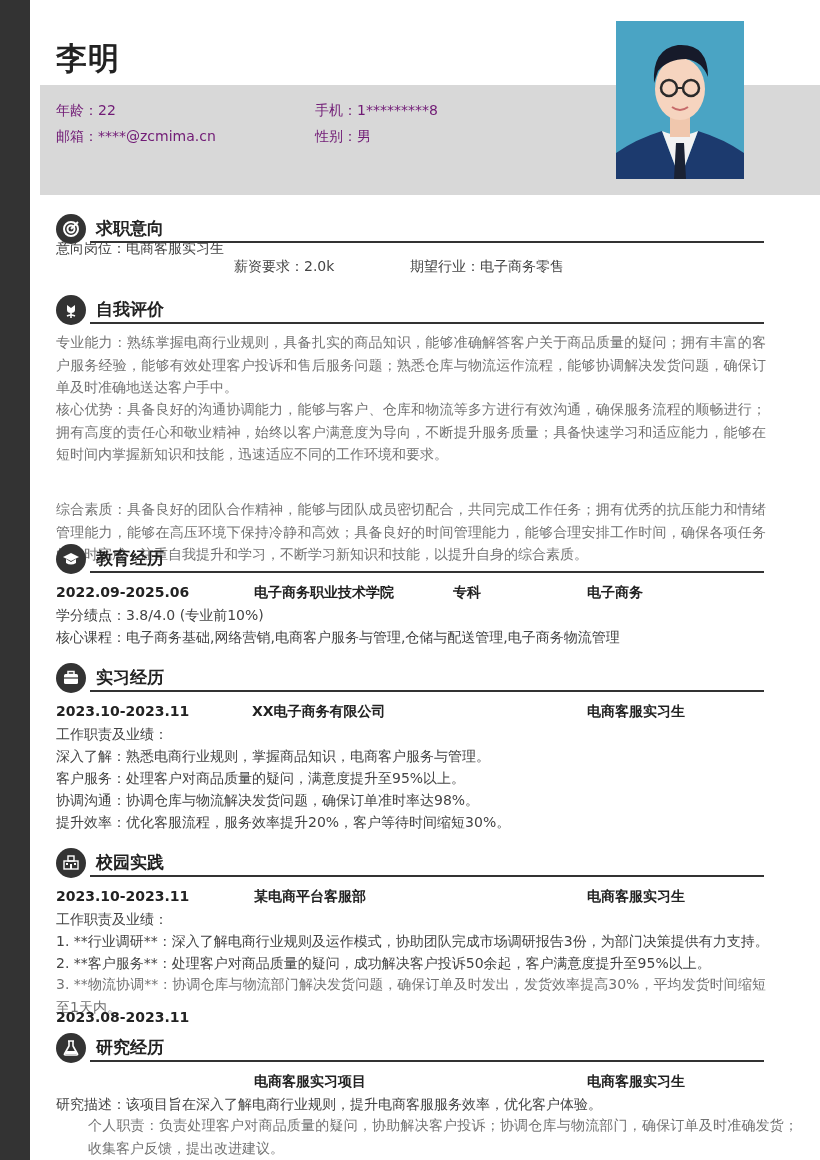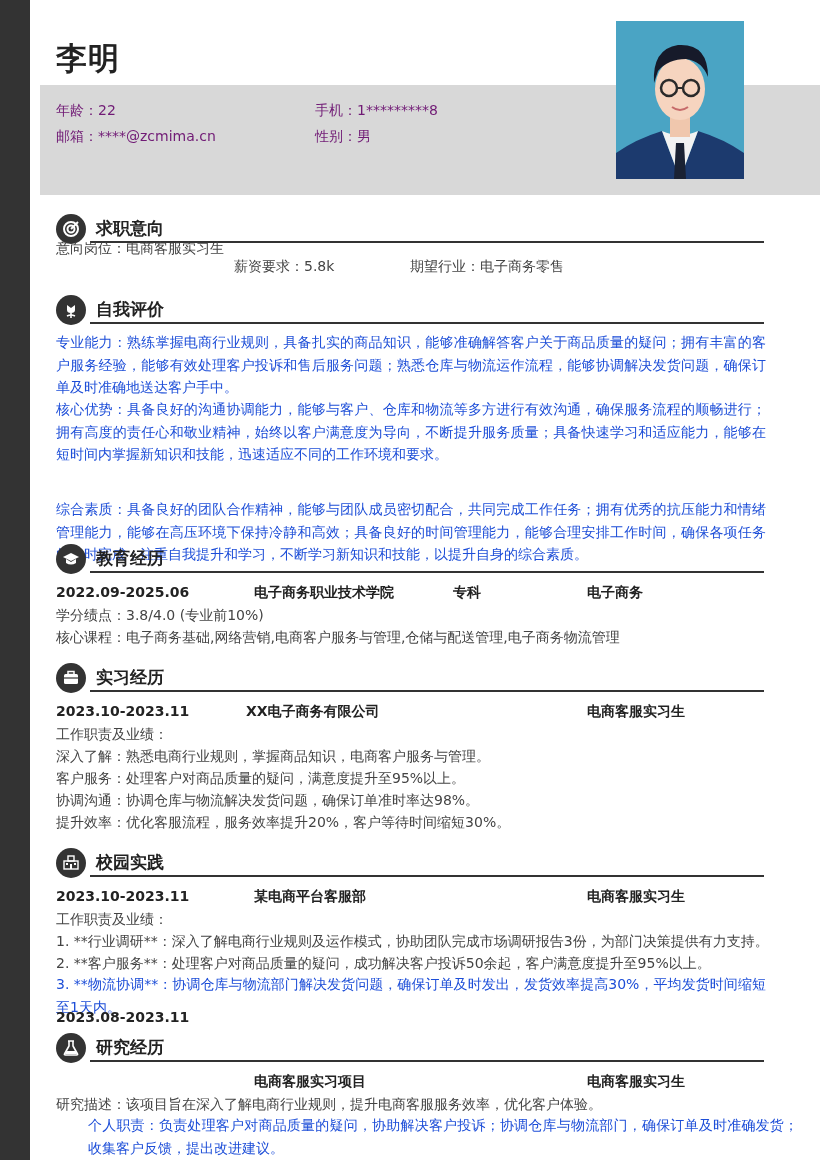--- a/index.html
+++ b/index.html
@@ -14,21 +14,21 @@
   .info-item .lbl, .info-item .val { display: inline; }
 
   .photo { position: absolute; left: 616px; top: 21px; width: 128px; height: 158px; background: #4aa4c4; overflow: hidden; }
 
   .section-head { position: absolute; left: 56px; width: 708px; height: 30px; }
   .section-head .icon-circle { position: absolute; left: 0; top: 0; width: 30px; height: 30px; border-radius: 50%; background: #333333; display: flex; align-items: center; justify-content: center; }
   .section-head .title { position: absolute; left: 40px; top: 3px; font-size: 17px; font-weight: bold; color: #222222; }
   .section-head .rule { position: absolute; left: 34px; right: 0; top: 27px; height: 1.5px; background: #333333; }
 
   .text-line { position: absolute; left: 56px; font-size: 14px; color: #444444; white-space: nowrap; }
-  .para { position: absolute; left: 56px; width: 710px; font-size: 14px; line-height: 22.5px; color: #1d4ed8; text-align: justify; }
+  .para { position: absolute; left: 56px; width: 710px; font-size: 14px; line-height: 22.5px; color: #737373; text-align: justify; }
 
   .row-bold { position: absolute; font-size: 14px; font-weight: bold; color: #222222; white-space: nowrap; }
 </style>
 </head>
 <body>
 
 <div class="side-bar"></div>
 
 <div class="info-band"></div>
 <div class="header-name">李明</div>
@@ -76,21 +76,21 @@
     <svg width="18" height="18" viewBox="0 0 18 18">
         <circle cx="9" cy="9" r="7" fill="none" stroke="#fff" stroke-width="2"></circle>
         <circle cx="9" cy="9" r="3.5" fill="none" stroke="#fff" stroke-width="2"></circle>
         <line x1="9" y1="9" x2="16" y2="2" stroke="#fff" stroke-width="2"></line>
       </svg>
   </div>
   <div class="title">求职意向</div>
   <div class="rule"></div>
 </div>
 <div class="text-line" style="top:240px;">意向岗位：电商客服实习生</div>
-<div class="text-line" style="left:234px; top:258px;">薪资要求：5.8k</div>
+<div class="text-line" style="left:234px; top:258px;">薪资要求：2.0k</div>
 <div class="text-line" style="left:410px; top:258px;">期望行业：电子商务零售</div>
 
 <div class="section-head" style="top:295px;">
   <div class="icon-circle">
     <svg width="18" height="18" viewBox="0 0 18 18">
         <path d="M5 4 L9 7 L13 4 L13 9 Q13 12 9 12 Q5 12 5 9 Z" fill="#fff"></path>
         <line x1="9" y1="12" x2="9" y2="17" stroke="#fff" stroke-width="1.6"></line>
         <path d="M5 15 Q9 13 13 15" fill="none" stroke="#fff" stroke-width="1.5"></path>
       </svg>
   </div>
@@ -123,21 +123,21 @@
     <svg width="18" height="18" viewBox="0 0 18 18">
         <rect x="6" y="2.5" width="6" height="3" fill="none" stroke="#fff" stroke-width="1.5"></rect>
         <rect x="2" y="5" width="14" height="10" rx="1.5" fill="#fff"></rect>
         <line x1="2" y1="9" x2="16" y2="9" stroke="#333" stroke-width="1.2"></line>
       </svg>
   </div>
   <div class="title">实习经历</div>
   <div class="rule"></div>
 </div>
 <div class="row-bold" style="left:56px; top:703px;">2023.10-2023.11</div>
-<div class="row-bold" style="left:246px; top:703px;">XX电子商务有限公司</div>
+<div class="row-bold" style="left:252px; top:703px;">XX电子商务有限公司</div>
 <div class="row-bold" style="left:587px; top:703px;">电商客服实习生</div>
 <div class="text-line" style="top:726px;">工作职责及业绩：</div>
 <div class="text-line" style="top:748px;">深入了解：熟悉电商行业规则，掌握商品知识，电商客户服务与管理。</div>
 <div class="text-line" style="top:770px;">客户服务：处理客户对商品质量的疑问，满意度提升至95%以上。</div>
 <div class="text-line" style="top:792px;">协调沟通：协调仓库与物流解决发货问题，确保订单准时率达98%。</div>
 <div class="text-line" style="top:814px;">提升效率：优化客服流程，服务效率提升20%，客户等待时间缩短30%。</div>
 
 <div class="section-head" style="top:848px;">
   <div class="icon-circle">
     <svg width="18" height="18" viewBox="0 0 18 18">

